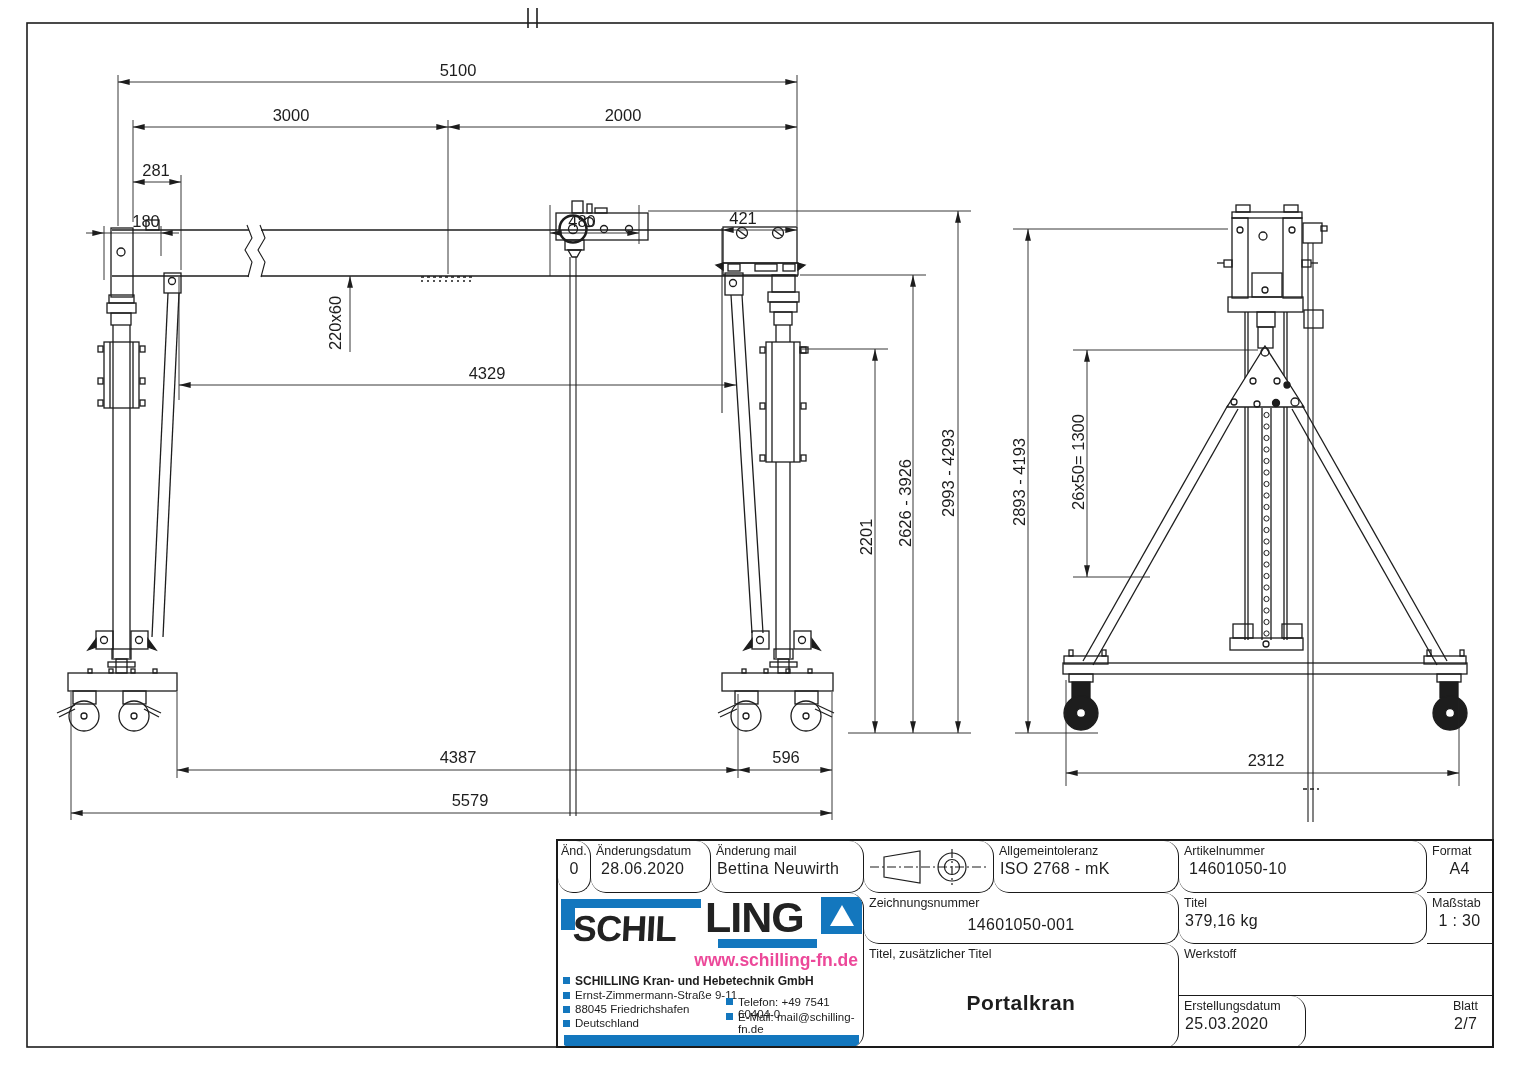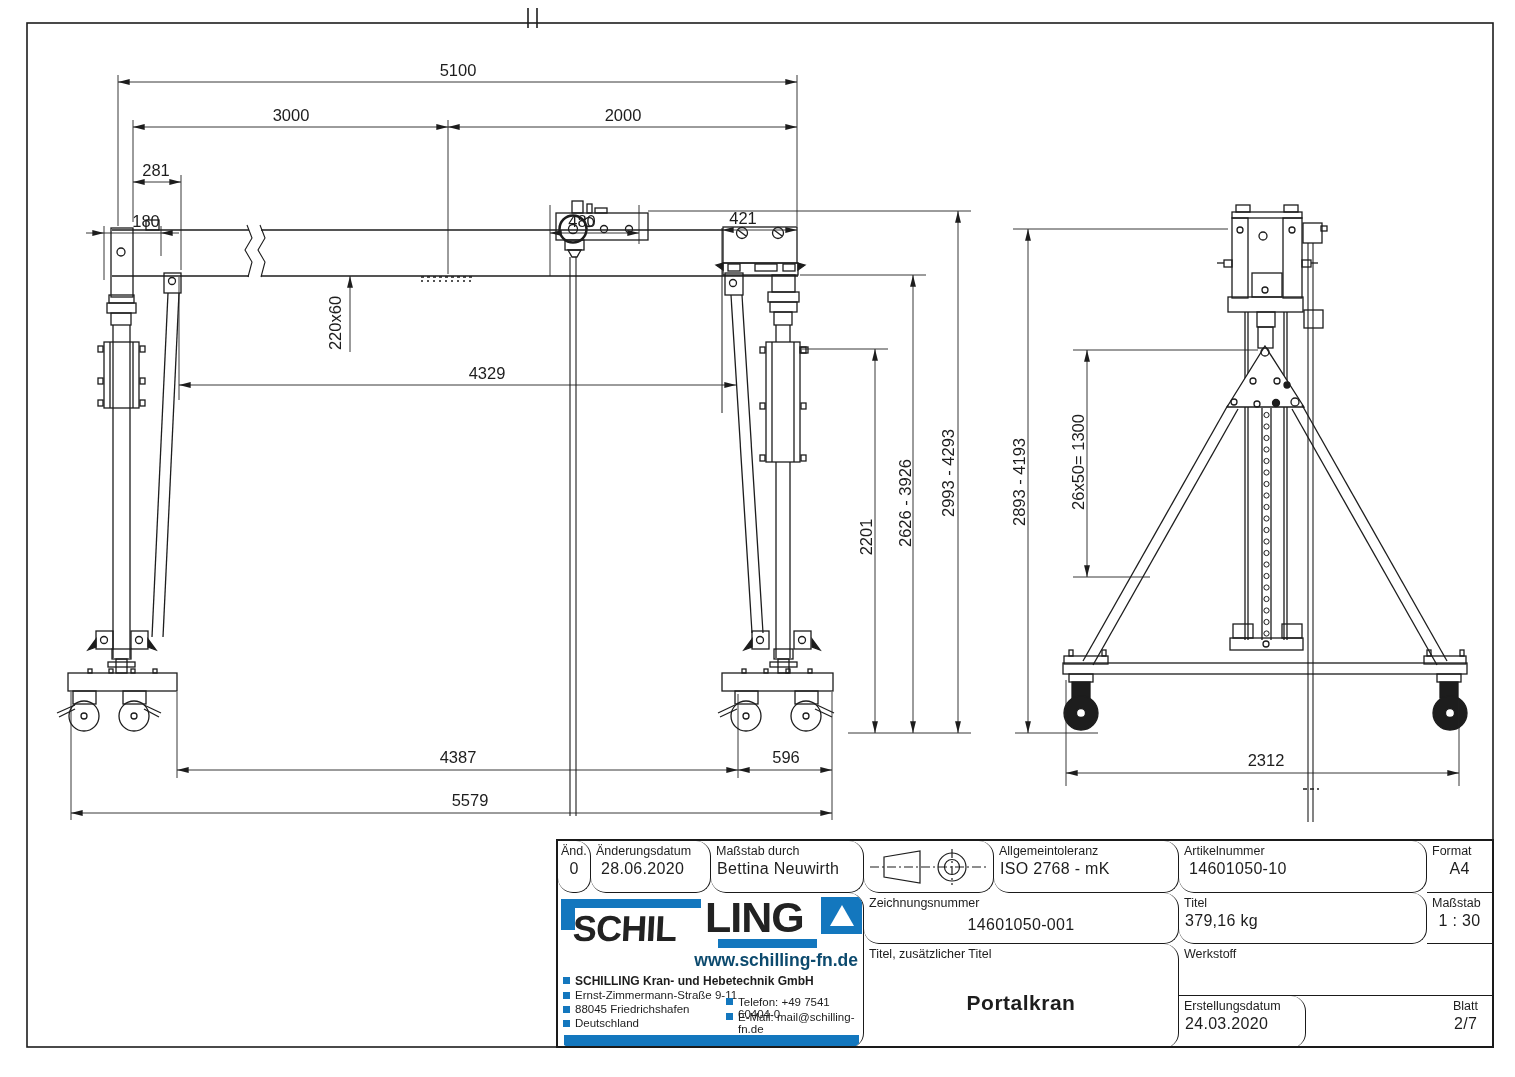--- a/index.html
+++ b/index.html
@@ -17,21 +17,21 @@
   .val{font-size:16px;margin:2px 0 0 10px;white-space:nowrap;letter-spacing:.3px;}
   .cen{text-align:center;margin-left:0;}
   .titel-val{font-size:21px;text-align:center;margin-top:30px;letter-spacing:.5px;font-weight:bold;}
   
   .logo-cell{overflow:hidden;}
   .lg{position:absolute;}
   .blue{background:#1377be;}
   .lg-schil{left:15px;top:15px;font-size:36px;font-weight:800;letter-spacing:-1px;
             color:#222;transform:skewX(-3deg);}
   .lg-ling{left:147px;top:0px;font-size:43px;font-weight:800;letter-spacing:-1px;color:#222;}
-  .lg-web{right:5px;top:57px;font-size:17.5px;font-weight:bold;color:#0c4a6e;}
+  .lg-web{right:5px;top:57px;font-size:17.5px;font-weight:bold;color:#ec4899;}
   .lg-company{left:17px;top:81px;font-size:12px;font-weight:bold;}
   .lg-line{font-size:11.5px;}
   .bullet{position:absolute;width:7px;height:7px;background:#1377be;}
   .tri{width:0;height:0;border-left:12px solid transparent;border-right:12px solid transparent;
        border-bottom:21px solid #fff;margin:8px auto 0;}
 </style>
 </head>
 <body>
 
 <div class="page">
@@ -357,21 +357,21 @@
 
   <div class="cell br bb" style="left:0;top:0;width:33px;height:52px">
     <div class="lbl" style="margin-left:3px">Änd.</div>
     <div class="val cen">0</div>
   </div>
   <div class="cell br bb" style="left:33px;top:0;width:120px;height:52px">
     <div class="lbl">Änderungsdatum</div>
     <div class="val">28.06.2020</div>
   </div>
   <div class="cell br bb" style="left:153px;top:0;width:153px;height:52px">
-    <div class="lbl">Maßstab durch</div>
+    <div class="lbl">Änderung mail</div>
     <div class="val" style="margin-left:6px">Bettina Neuwirth</div>
   </div>
   <div class="cell br bb" style="left:306px;top:0;width:130px;height:52px">
     <svg width="128" height="49" viewBox="0 0 128 49">
       <g stroke="#1d1d1d" fill="none" stroke-width="1.2">
         <line x1="6" y1="26" x2="122" y2="26" stroke-dasharray="9,3,2,3"></line>
         <polygon points="20,16 56,10 56,42 20,36"></polygon>
         <circle cx="88" cy="26" r="14"></circle>
             <circle cx="88" cy="26" r="7.5"></circle>
         <line x1="88" y1="8" x2="88" y2="44" stroke-dasharray="9,3,2,3"></line>
@@ -431,21 +431,21 @@
   </div>
   <div class="cell bb" style="left:869px;top:52px;width:65px;height:51px">
     <div class="lbl">Maßstab</div>
     <div class="val cen">1 : 30</div>
   </div>
   <div class="cell bb" style="left:621px;top:103px;width:313px;height:52px">
     <div class="lbl">Werkstoff</div>
   </div>
   <div class="cell br" style="left:621px;top:155px;width:127px;height:52px">
     <div class="lbl">Erstellungsdatum</div>
-    <div class="val" style="margin-left:6px">24.03.2020</div>
+    <div class="val" style="margin-left:6px">25.03.2020</div>
   </div>
   <div class="cell" style="left:891px;top:155px;width:43px;height:52px">
     <div class="lbl" style="margin-left:4px">Blatt</div>
     <div class="val" style="margin-left:5px">2/7</div>
   </div>
 </div>
 
 </div>
 
 </body></html>

